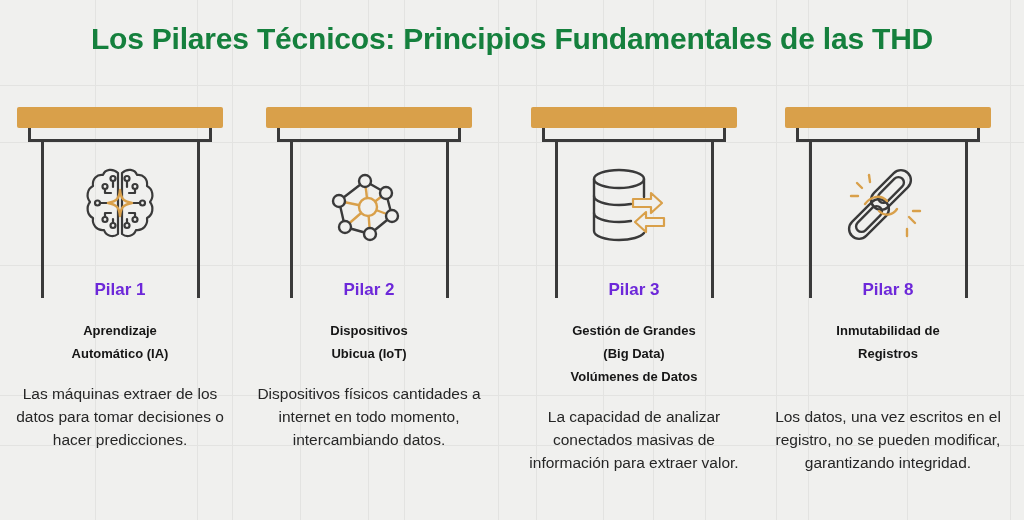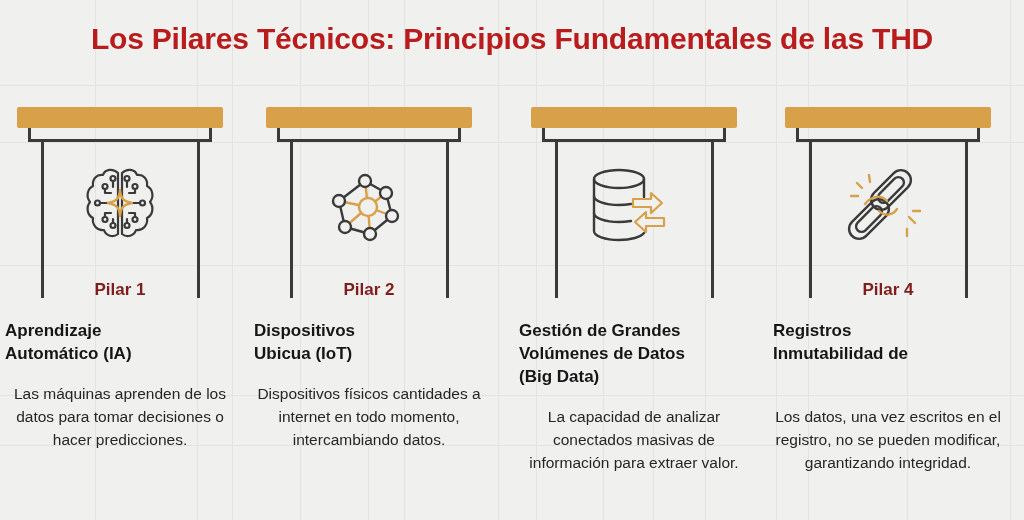--- a/index.html
+++ b/index.html
@@ -14,21 +14,21 @@
     .grid .v { position: absolute; top: 0; bottom: 0; width: 1px; background: #e3e3e1; }
     .grid .h { position: absolute; left: 0; right: 0; height: 1px; background: #e3e3e1; }
 
     .title {
       position: absolute;
       left: 0; right: 0;
       top: 22px;
       text-align: center;
       font-size: 30px;
       font-weight: 700;
-      color: #b91c1c;
+      color: #15803d;
       letter-spacing: -0.2px;
     }
 
     .pillar { position: absolute; top: 107px; width: 206px; height: 410px; }
     .cap {
       position: absolute; left: 0; top: 0;
       width: 206px; height: 21px;
       background: #d9a04a;
       border-radius: 2px;
     }
@@ -56,28 +56,28 @@
     }
     .icon svg { width: 90px; height: 90px; display: block; }
 
     .pillar-label {
       position: absolute;
       left: 0; width: 206px;
       top: 173px;
       text-align: center;
       font-size: 17px;
       font-weight: 700;
-      color: #7f1d1d;
+      color: #6d28d9;
     }
     .pillar-heading {
       position: absolute;
       left: -12px; width: 230px;
       top: 212px;
-      text-align: left;
-      font-size: 17px;
+      text-align: center;
+      font-size: 13px;
       font-weight: 700;
       line-height: 23px;
       color: #161616;
     }
     .pillar-desc {
       position: absolute;
       left: -12px; width: 230px;
       text-align: center;
       font-size: 15.5px;
       line-height: 23px;
@@ -146,21 +146,21 @@
           <circle cx="52" cy="66.5" r="2.5"></circle>
       </g>
       <path d="M45 31 C46 40 48 42 57 44 C48 46 46 48 45 57 C44 48 42 46 33 44 C42 42 44 40 45 31 Z" stroke="#d9a04a" stroke-width="2.4"></path>
     </svg>
   </div>
   <div class="pillar-label">Pilar 1</div>
   <div class="pillar-heading">
     <div>Aprendizaje</div>
     <div>Automático (IA)</div>
   </div>
-  <div class="pillar-desc desc-2line">Las máquinas aprenden de los datos para tomar decisiones o hacer predicciones.</div>
+  <div class="pillar-desc desc-2line">Las máquinas extraer de los datos para tomar decisiones o hacer predicciones.</div>
 </div>
 
 <div class="pillar" style="left:266px">
   <div class="cap"></div>
   <div class="bracket"></div>
   <div class="side left"></div>
   <div class="side right"></div>
   <div class="icon">
     <svg viewBox="0 0 90 90" fill="none" stroke-linecap="round" stroke-linejoin="round">
       <g stroke="#d9a04a" stroke-width="2.4">
@@ -205,24 +205,25 @@
         <path d="M5 37 C5 42 16 46 30 46 C34 46 38 45.6 42 45"></path>
         <path d="M5 54 C5 59 16 63 30 63 C34 63 38 62.6 42 62"></path>
         <line x1="55" y1="61" x2="55" y2="64"></line>
       </g>
       <g stroke="#d9a04a" stroke-width="2.2">
         <path d="M44 40 L62 40 L62 34 L73 44 L62 54 L62 48 L44 48 Z" fill="#f0f0ee"></path>
         <path d="M75 59 L57 59 L57 53 L46 63 L57 73 L57 67 L75 67 Z" fill="#f0f0ee"></path>
       </g>
     </svg>
   </div>
+  <div class="pillar-label">Pilar 3</div>
   <div class="pillar-heading">
     <div>Gestión de Grandes</div>
+    <div>(Big Data)</div>
     <div>Volúmenes de Datos</div>
-    <div>(Big Data)</div>
   </div>
   <div class="pillar-desc desc-3line">La capacidad de analizar conectados masivas de información para extraer valor.</div>
 </div>
 
 <div class="pillar" style="left:785px">
   <div class="cap"></div>
   <div class="bracket"></div>
   <div class="side left"></div>
   <div class="side right"></div>
   <div class="icon">
@@ -238,19 +239,19 @@
         <path d="M36 52 C42 58 50 56 54 50"></path>
         <line x1="14" y1="24" x2="19" y2="29"></line>
         <line x1="26" y1="16" x2="27" y2="23"></line>
         <line x1="8" y1="37" x2="15" y2="37"></line>
         <line x1="66" y1="58" x2="72" y2="64"></line>
         <line x1="64" y1="70" x2="64" y2="77"></line>
         <line x1="70" y1="52" x2="77" y2="52"></line>
       </g>
     </svg>
   </div>
-  <div class="pillar-label">Pilar 4</div>
-  <div class="pillar-heading">
+  <div class="pillar-label">Pilar 8</div>
+  <div class="pillar-heading">
+    <div>Inmutabilidad de</div>
     <div>Registros</div>
-    <div>Inmutabilidad de</div>
   </div>
   <div class="pillar-desc desc-3line">Los datos, una vez escritos en el registro, no se pueden modificar, garantizando integridad.</div>
 </div>
 
 </body></html>

